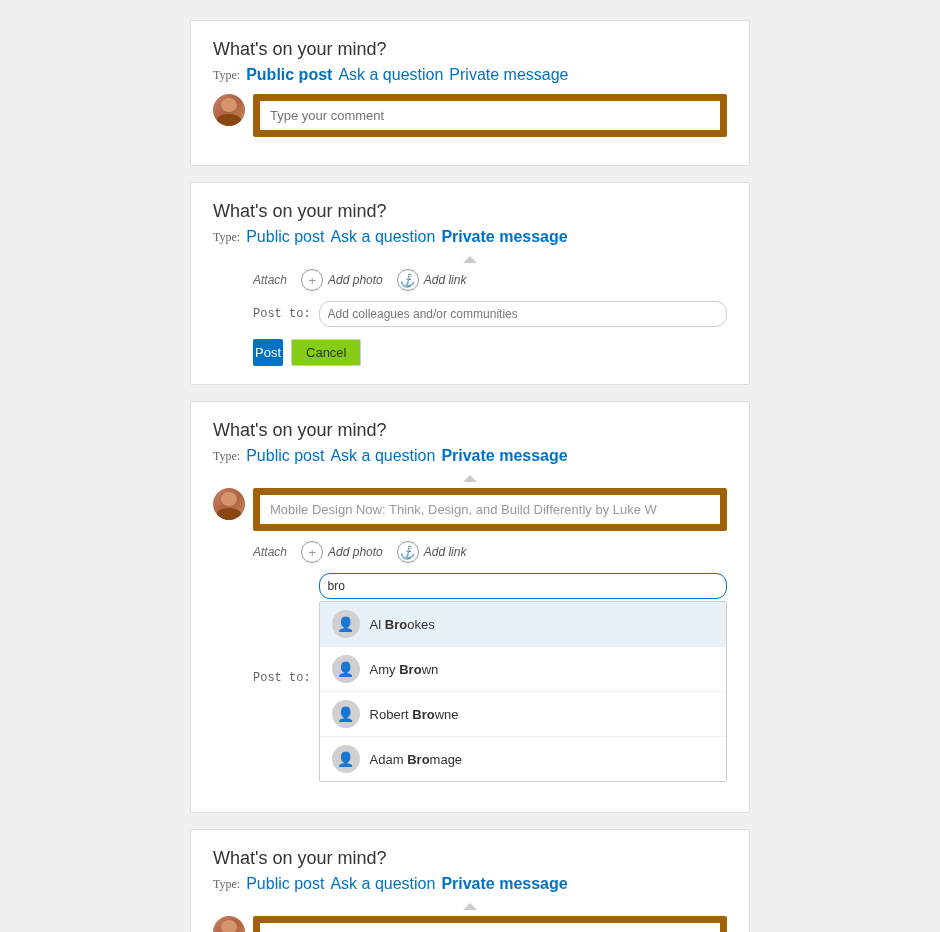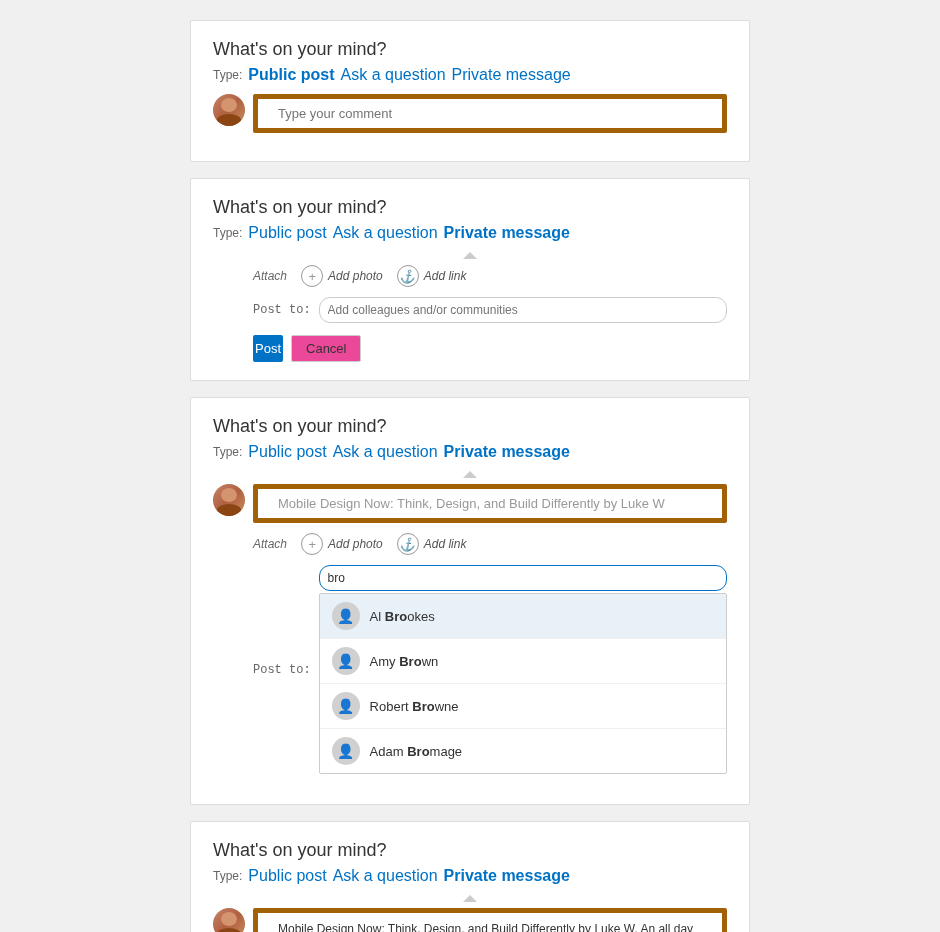--- a/index.html
+++ b/index.html
@@ -30,20 +30,21 @@
       display: flex;
       align-items: center;
       gap: 6px;
       margin-bottom: 10px;
       font-size: 12px;
       color: #666;
     }
     .type-label {
       color: #666;
       font-size: 12px;
+      font-family: Liberation Serif, serif;
     }
     .type-link {
       color: #0072c6;
       cursor: pointer;
       font-size: 16px;
       text-decoration: none;
       text-align: right;
     }
     .type-link.active {
       color: #0072c6;
@@ -88,23 +89,23 @@
       position: absolute;
       bottom: 0;
       left: 4px;
       width: 24px;
       height: 12px;
       border-radius: 50% 50% 0 0;
       background: #8b4513;
     }
     .text-input {
       flex: 1;
-      border: 5px solid #a16207;
-      border-radius: 2px;
-      padding: 7px 20px;
+      border: 7px solid #a16207;
+      border-radius: 2px;
+      padding: 7px 10px;
       font-size: 13px;
       color: #999;
       outline: none;
       font-family: inherit;
     }
     .text-input.active {
       border-color: #0072c6;
       color: #333;
     }
     .text-input.multiline {
@@ -183,21 +184,21 @@
       background: #0072c6;
       color: #fff;
       border: none;
       padding: 6px 2px;
       border-radius: 2px;
       cursor: pointer;
       font-size: 13px;
       font-family: inherit;
     }
     .btn-cancel {
-      background: #ec4899;
+      background: #84cc16;
       color: #333;
       border: 1px solid #ccc;
       padding: 0 14px;
       border-radius: 2px;
       cursor: pointer;
       font-size: 13px;
       font-family: inherit;
     }
     .dropdown {
       margin-left: 0;

